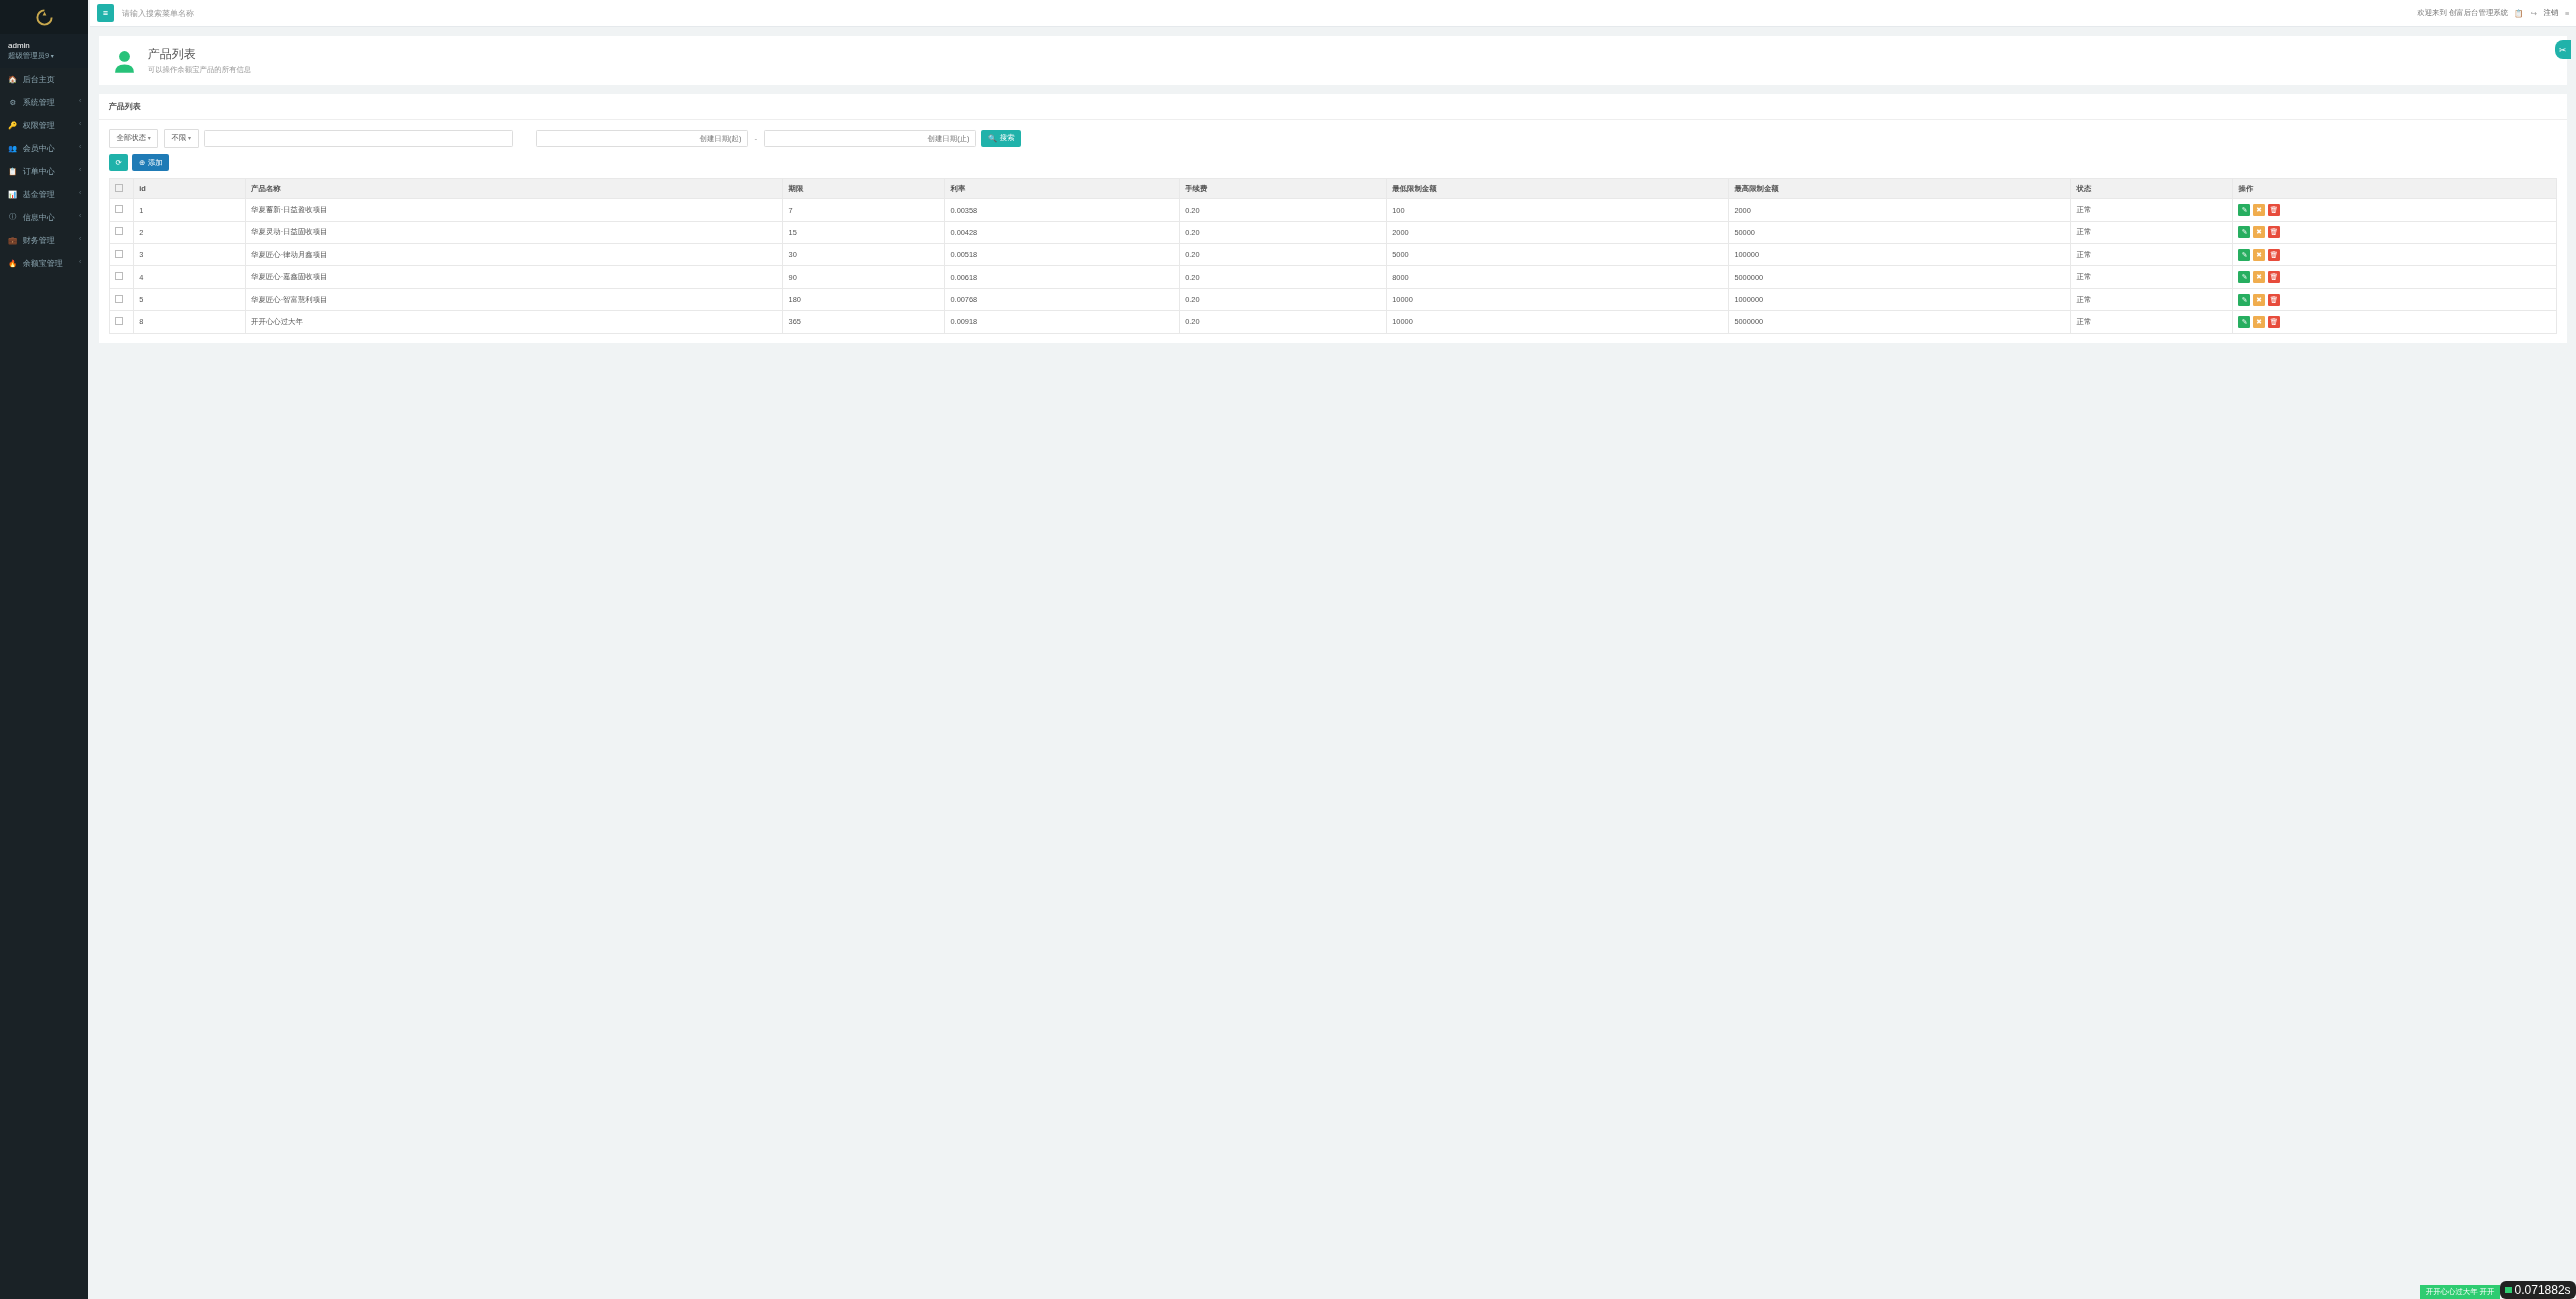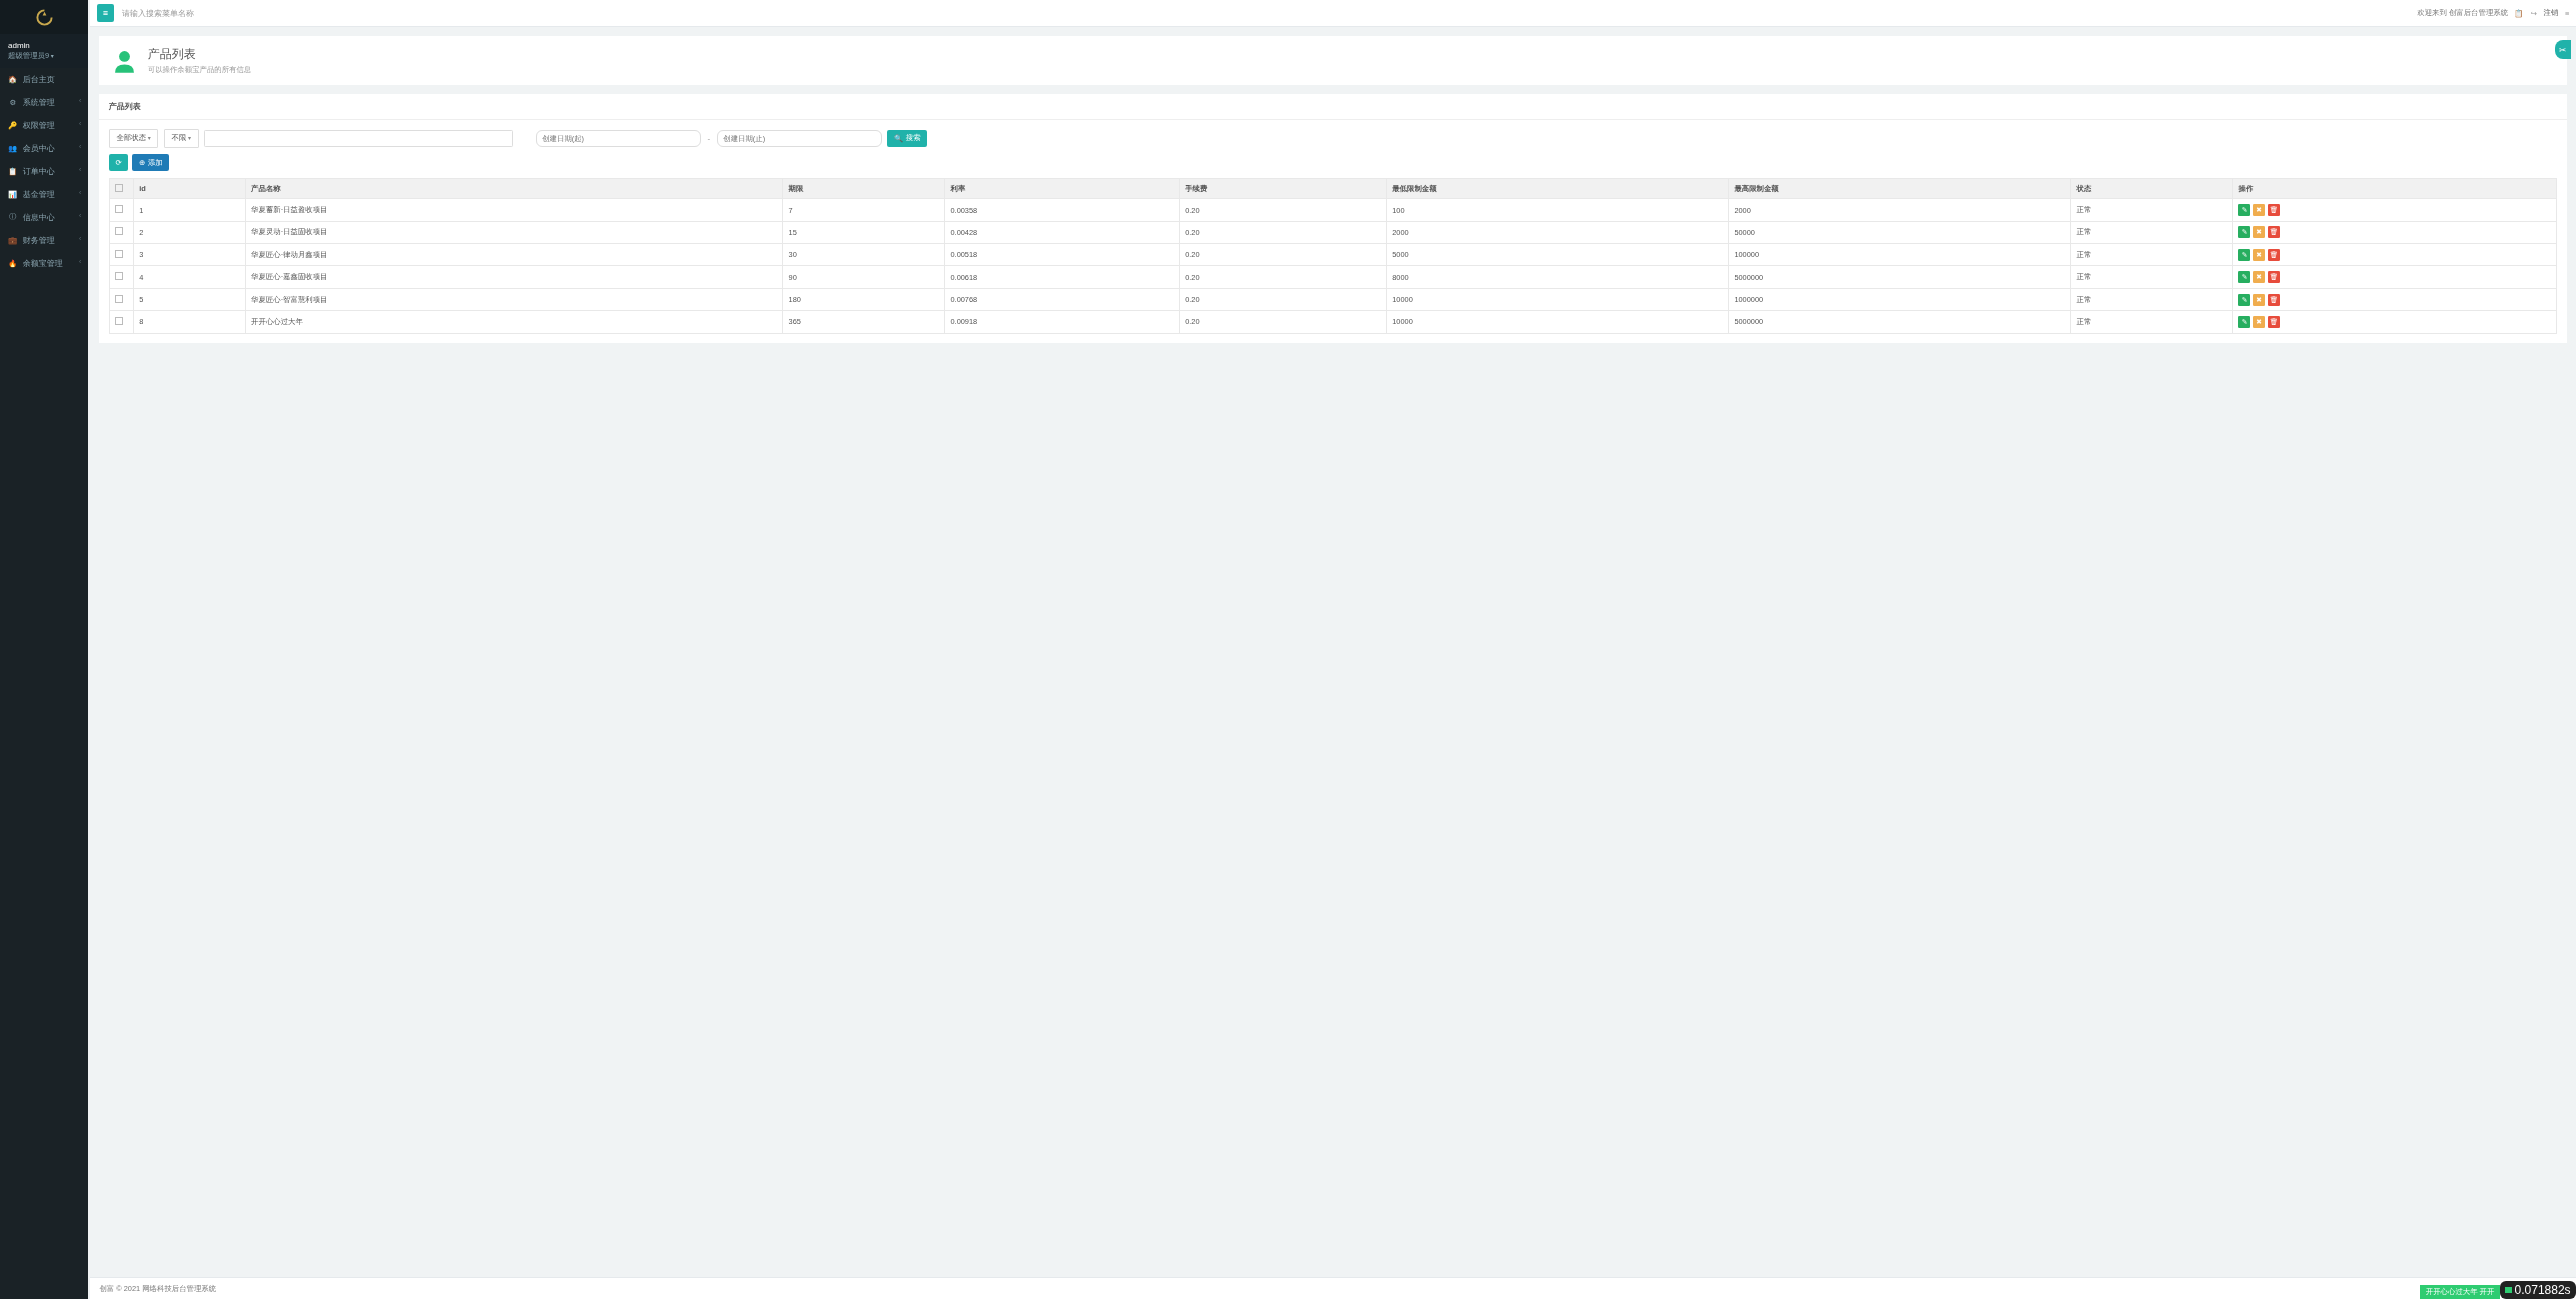--- a/index.html
+++ b/index.html
@@ -30,21 +30,21 @@
 .page-sub { font-size: 7.4px; color: #999; font-family: Liberation Mono, monospace; }
 .page-header .float-btn { position: absolute; right: -4px; top: 4px; background: #20b2aa; color: #fff; width: 16px; height: 19px; border-radius: 8px 0 0 8px; display: flex; align-items: center; justify-content: center; cursor: pointer; font-size: 8.7px; }
 .panel { background: #fff; }
 .panel-hd { padding: 6.7px 9.4px; font-size: 8px; color: #555; border-bottom: 0.7px solid #eee; font-weight: bold; }
 .panel-bd { padding: 9.4px; }
 .filter-row { display: flex; align-items: center; gap: 5.4px; margin-bottom: 6.7px; flex-wrap: wrap; }
 .sel { border: 0.7px solid #ddd; padding: 3.4px 6.7px; font-size: 7.4px; color: #555; background: #fff; cursor: pointer; border-radius: 1px; }
 .sel::after { content: " ▾"; font-size: 6px; color: #888; }
 .txt-input { border: 0.7px solid #ddd; padding: 3.4px 5.4px; font-size: 7.4px; height: 17.4px; border-radius: 1.3px; }
 .txt-input.wide { width: 309px; }
-.date-input { width: 165px; text-align: left; color: #999; border-radius: 6px; }
+.date-input { width: 212px; text-align: right; color: #999; }
 .date-sep { color: #999; padding: 0 1.3px; }
 .btn { border: none; padding: 3.4px 6.7px; font-size: 7.4px; color: #fff; border-radius: 2px; cursor: pointer; display: inline-flex; align-items: center; gap: 2.7px; }
 .btn-teal { background: #20b2aa; }
 .btn-blue { background: #1f7bb6; }
 .action-row { display: flex; gap: 4px; margin-bottom: 6.7px; }
 table { width: 100%; border-collapse: collapse; font-size: 7.4px; }
 th, td { border: 0.7px solid #e8e8e8; padding: 4.7px 5.4px; text-align: left; color: #555; }
 th { background: #f1f1f1; font-weight: bold; }
 .chk { width: 8px; height: 8px; border: 0.7px solid #bbb; display: inline-block; cursor: pointer; }
 .ops { display: flex; gap: 2.7px; }
@@ -316,21 +316,20 @@
     </div>
                 </td>
               </tr>
             </tbody>
         </table>
 
       </div>
     </div>
   </div>
 
-  <div class="footer">创富 © 2021 网络科技后台管理系统</div>
 </div>
 
 <div class="bottom-badges">
   <div class="badge-green">开开心心过大年 开开</div>
   <div class="badge-dark">
       <span class="sq"></span>
       <span>0.071882s</span>
     </div>
 </div>
 

